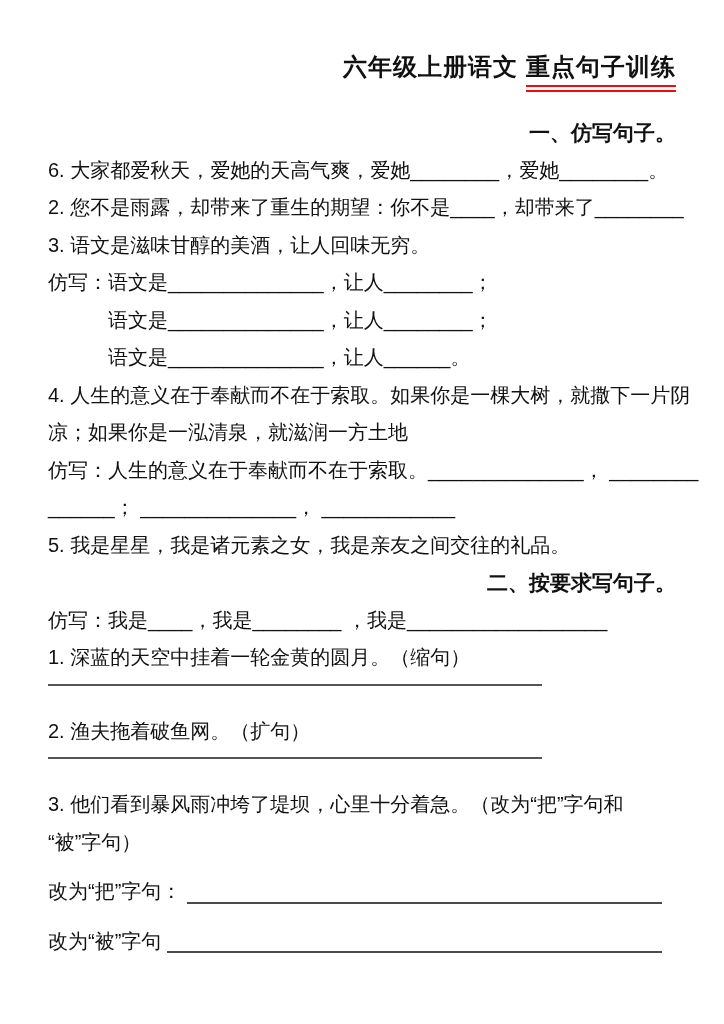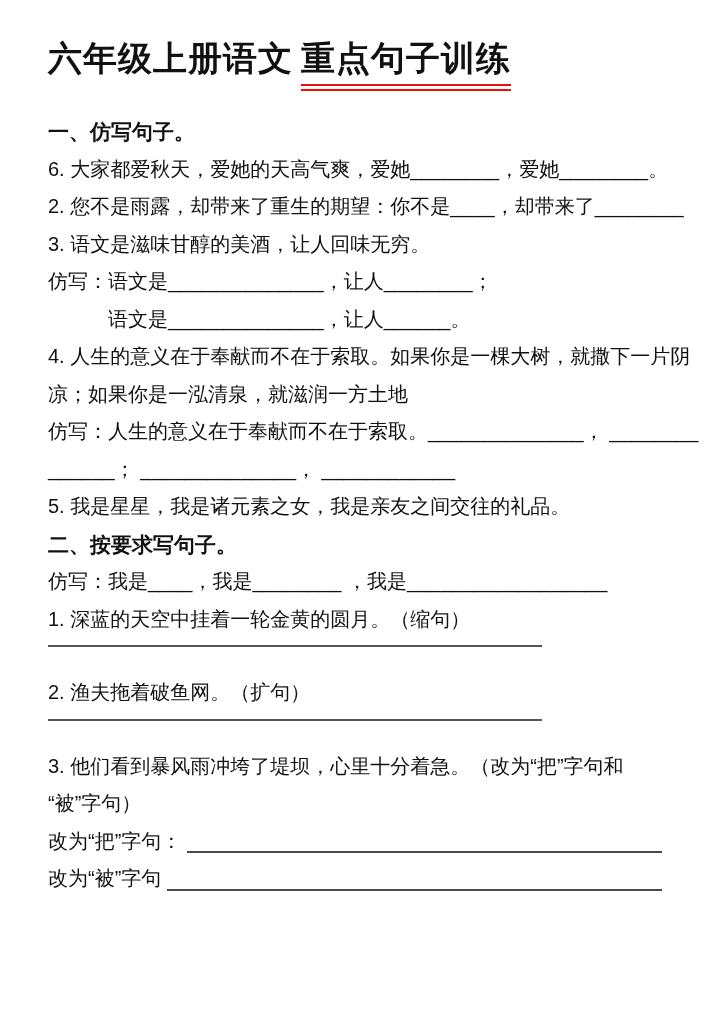--- a/index.html
+++ b/index.html
@@ -9,57 +9,58 @@
   .page {
     position: relative;
     width: 724px;
     height: 1024px;
     margin: 0 auto;
     background: #ffffff;
     padding: 0 48px;
     overflow: hidden;
   }
   .doc-title {
-    padding-top: 36px;
-    text-align: left;
-    font-size: 34px;
+    padding-top: 51px;
+    text-align: right;
+    font-size: 24px;
     font-weight: bold;
     letter-spacing: 1px;
     margin-bottom: 22px;
     white-space: nowrap;
   }
   .title-prefix { margin-right: 8px; }
   .title-highlight {
     display: inline-block;
     border-bottom: 7px double var(--accent);
     padding-bottom: 2px;
   }
   .line {
     font-size: 20px;
     line-height: 37.5px;
     white-space: nowrap;
   }
   .heading {
     font-weight: bold;
     font-size: 21px;
+    text-align: right;
   }
   .indent { padding-left: 60px; }
   .answer-line {
     height: 9px;
     width: 494px;
     border-bottom: 2px solid var(--rule);
     margin-bottom: 27px;
   }
   .fill-row {
     display: flex;
     align-items: flex-end;
     font-size: 20px;
     line-height: 37.5px;
   }
-  .fill-row .label { white-space: nowrap; }
+  .fill-row .label { white-space: nowrap; margin-top: 12px; }
   .fill-line {
     flex: 1;
     border-bottom: 2px solid #4a4a4a;
     margin-bottom: 7px;
     margin-left: 6px;
     margin-right: 14px;
   }
 </style>
 </head>
 <body>
@@ -69,20 +70,21 @@
   <div class="doc-title">
     <span class="title-prefix">六年级上册语文</span><span class="title-highlight">重点句子训练</span>
   </div>
 
   <div class="line heading">一、仿写句子。</div>
 
   <div class="line">6. 大家都爱秋天，爱她的天高气爽，爱她________，爱她________。</div>
   <div class="line">2. 您不是雨露，却带来了重生的期望：你不是____，却带来了________</div>
   <div class="line">3. 语文是滋味甘醇的美酒，让人回味无穷。</div>
   <div class="line">仿写：语文是______________，让人________；</div>
+  <div class="line indent">语文是______________，让人________；</div>
   <div class="line indent">语文是______________，让人______。</div>
   <div class="line">4. 人生的意义在于奉献而不在于索取。如果你是一棵大树，就撒下一片阴</div>
   <div class="line">凉；如果你是一泓清泉，就滋润一方土地</div>
   <div class="line">仿写：人生的意义在于奉献而不在于索取。______________， ________</div>
   <div class="line">______； ______________， ____________</div>
   <div class="line">5. 我是星星，我是诸元素之女，我是亲友之间交往的礼品。</div>
   <div class="line heading">二、按要求写句子。</div>
 
   <div class="line">仿写：我是____，我是________ ，我是__________________</div>
 

